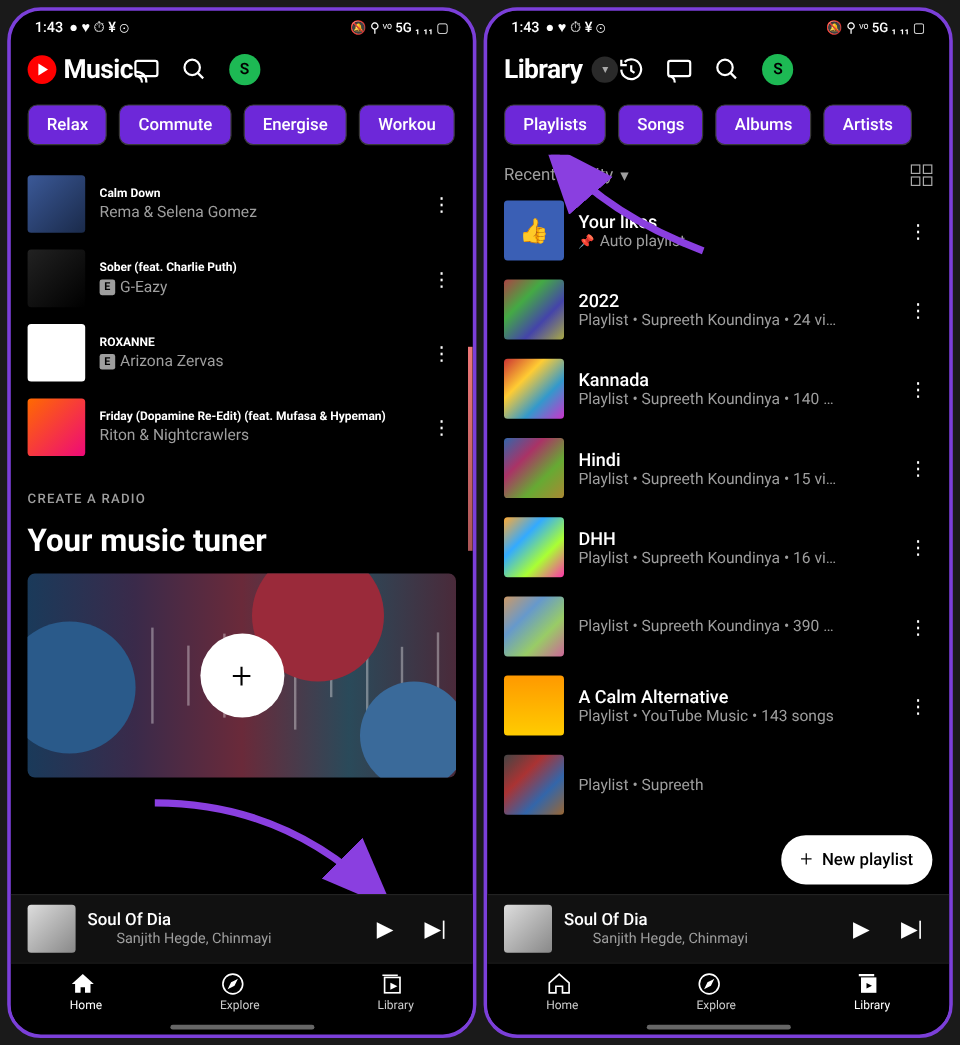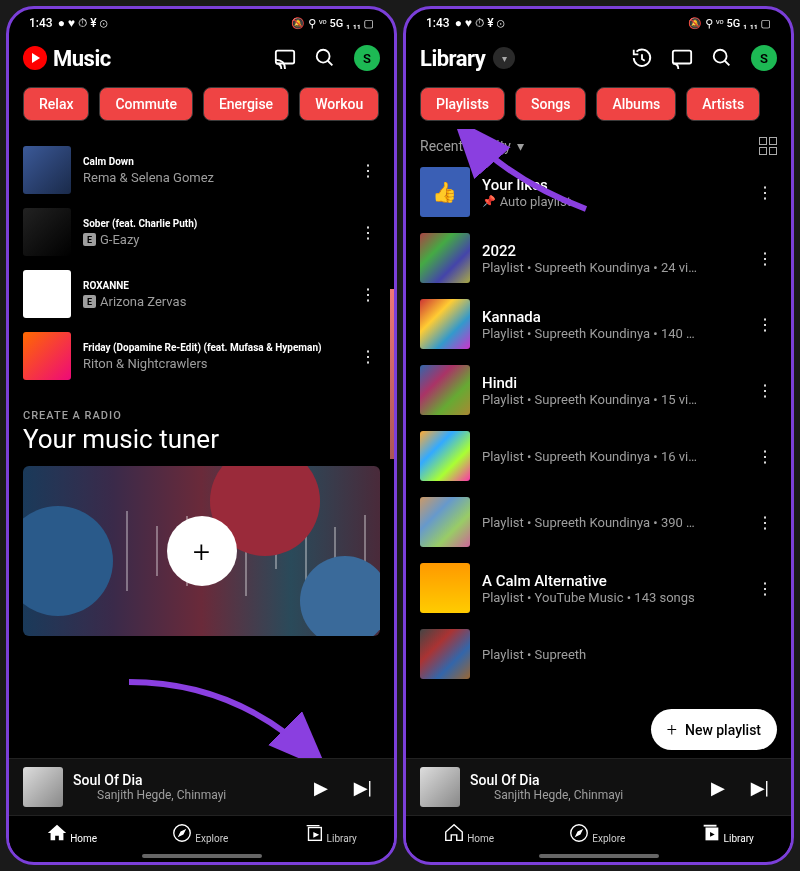--- a/index.html
+++ b/index.html
@@ -31,21 +31,20 @@
     padding: 0 20px;
     color: #fff;
     font-size: 12px;
     font-weight: 500;
   }
   .status-icons { display: flex; gap: 4px; align-items: center; font-size: 11px; }
   .status-left { display:flex; gap:5px; align-items:center;}
   .header {
     display: flex;
     align-items: center;
-    justify-content: space-between;
     padding: 8px 14px;
     color: #fff;
   }
   .logo-row { display: flex; align-items: center; gap: 6px; }
   .yt-music-logo {
     width: 24px; height: 24px; border-radius: 50%;
     background: #ff0000;
     display:flex;align-items:center;justify-content:center;
   }
   .yt-music-logo::after{ content:''; border-left:8px solid #fff; border-top:5px solid transparent; border-bottom:5px solid transparent; margin-left:2px;}
@@ -55,21 +54,21 @@
   .avatar {
     width: 26px; height: 26px; border-radius: 50%;
     background: #1db954;
     display:flex;align-items:center;justify-content:center;
     color:#000; font-weight:600; font-size:13px;
   }
   .chip-row {
     display: flex; gap: 10px; padding: 8px 14px; overflow-x:hidden;
   }
   .chip {
-    background: #ef4444;
+    background: #6d28d9;
     border: 1px solid #3a3a3a;
     color: #fff;
     padding: 8px 15px;
     border-radius: 8px;
     font-size: 14px;
     white-space: nowrap;
     font-weight:500;
   }
   .content { flex:1; overflow:hidden; padding: 0 14px; position:relative;}
   .song-list { padding-top:10px;}
@@ -82,21 +81,21 @@
     background: linear-gradient(135deg,#555,#222);
     flex-shrink:0;
   }
   .song-info { flex:1; min-width:0; }
   .song-title { color:#fff; font-size:10px; font-weight:700; overflow:hidden; text-overflow:ellipsis; white-space:nowrap; line-height:1.3;}
   .song-title.wrap { white-space:normal; }
   .song-meta { color:#9e9e9e; font-size:13px; display:flex; align-items:center; gap:4px; margin-top:2px;}
   .explicit { background:#9e9e9e; color:#000; width:13px; height:13px; font-size:9px; font-weight:700; display:inline-flex; align-items:center; justify-content:center; border-radius:2px;}
   .more-vert { color:#fff; font-size:16px; padding:0 4px; }
   .section-eyebrow{ color:#9e9e9e; font-size:11px; letter-spacing:1px; margin-top:22px; font-weight:500;}
-  .section-title{ color:#fff; font-size:26px; font-weight:400; margin-top:2px;}
+  .section-title{ color:#fff; font-size:26px; font-weight:700; margin-top:14px;}
   .tuner-card{
     margin-top:12px; height:170px; border-radius:6px;
     background: linear-gradient(90deg, #1a3a5a 0%, #3a2a4a 25%, #6a2a3a 50%, #2a4a5a 75%, #4a2a3a 100%);
     position:relative; display:flex; align-items:center; justify-content:center;
     overflow:hidden;
   }
   .tuner-bars{ position:absolute; inset:0; display:flex; align-items:center; justify-content:space-around; opacity:0.35;}
   .tuner-bars span{ width:2px; background:#fff; }
   .tuner-circle{ position:absolute; border-radius:50%; }
   .tc1{ width:110px;height:110px; background:#2a5a8a; left:-20px; top:40px;}
@@ -116,21 +115,21 @@
   .mini-thumb{ width:40px;height:40px; background:linear-gradient(135deg,#ddd,#888); border-radius:3px;}
   .mini-info{ flex:1;}
   .mini-title{ color:#fff; font-size:14px; font-weight:500;}
   .mini-artist{ color:#9e9e9e; font-size:12px;margin-left:24px;}
   .mini-ctrl{ color:#fff; font-size:18px; padding:0 8px;}
   .nav-bar{
     display:flex; justify-content:space-around; align-items:center;
     padding:6px 0 10px; border-top:1px solid #222;
     background:#000;
   }
-  .nav-item{ display:flex; flex-direction:row; align-items:flex-end; gap:2px; color:#fff;}
+  .nav-item{ display:flex; flex-direction:column; align-items:flex-start; gap:2px; color:#fff;}
   .nav-icon{ width:22px;height:22px; display:flex;align-items:center;justify-content:center;}
   .nav-label{ font-size:10px;}
   .nav-item.dim{ color:#ccc;}
   .gesture-bar{ width:120px;height:4px;background:#666;border-radius:2px; margin:0 auto 4px;}
   .arrow{
     position:absolute; pointer-events:none;
   }
   .arrow svg{ overflow:visible;}
   
   .lib-title-row{ display:flex; align-items:center; gap:8px;}
@@ -425,20 +424,21 @@
       <div class="pl-thumb mosaic" style="background:linear-gradient(135deg,#36a,#a36,#6a3,#a83)"></div>
       <div class="pl-info">
           <div class="pl-title">Hindi</div>
           <div class="pl-meta">Playlist • Supreeth Koundinya • 15 vi…</div>
         </div>
       <div class="more-vert">⋮</div>
     </div>
     <div class="pl-row">
       <div class="pl-thumb mosaic" style="background:linear-gradient(135deg,#fa3,#3af,#af3,#f3a)"></div>
       <div class="pl-info">
+          <div class="pl-title">DHH</div>
           <div class="pl-meta">Playlist • Supreeth Koundinya • 16 vi…</div>
         </div>
       <div class="more-vert">⋮</div>
     </div>
     <div class="pl-row">
       <div class="pl-thumb mosaic" style="background:linear-gradient(135deg,#c96,#69c,#9c6,#c69)"></div>
       <div class="pl-info">
           <div class="pl-meta">Playlist • Supreeth Koundinya • 390 …</div>
         </div>
       <div class="more-vert">⋮</div>

